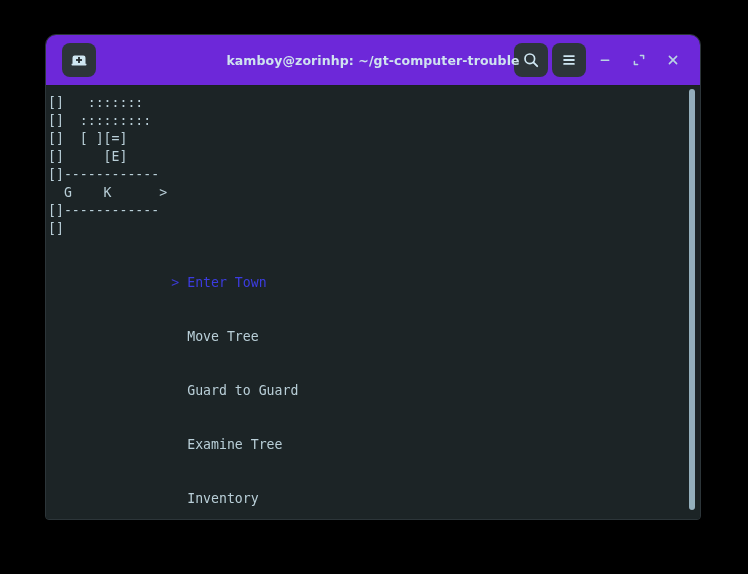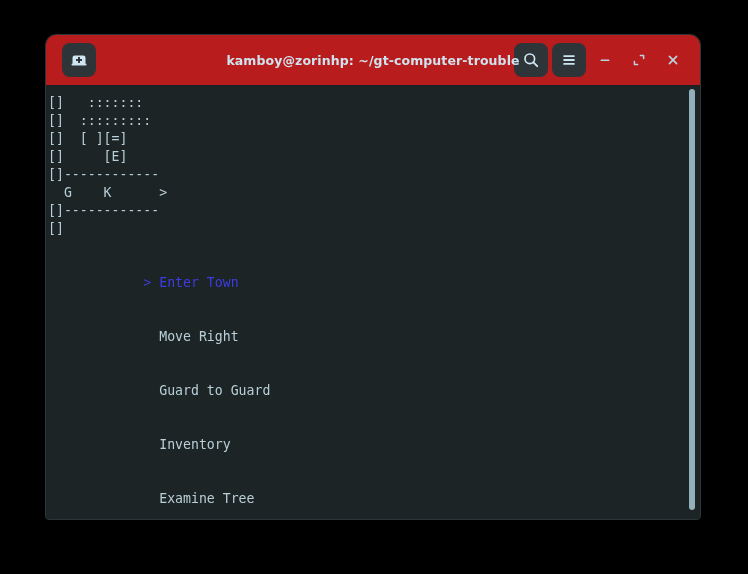--- a/index.html
+++ b/index.html
@@ -33,21 +33,21 @@
     overflow: hidden;
     display: flex;
     flex-direction: column;
   }
 
   
   .titlebar {
     position: relative;
     height: 51px;
     flex: 0 0 51px;
-    background: #b91c1c;
+    background: #6d28d9;
     display: flex;
     align-items: center;
     padding: 0 8px;
     box-sizing: border-box;
     border-bottom: 1px solid #1b2123;
   }
 
   .tb-btn {
     width: 34px;
     height: 34px;
@@ -111,21 +111,21 @@
     margin: 0;
     padding: 0 0 0 2px;
     font-family: "DejaVu Sans Mono", monospace;
     font-size: 13.2px;
     line-height: 18px;
     color: #b9cfd8;
     white-space: pre;
     letter-spacing: 0px;
   }
 
-  .menu { margin-top: 18px; }
+  .menu { margin-top: 18px; padding-left: 28px; }
 
   .menu-row {
     font-family: "DejaVu Sans Mono", monospace;
     font-size: 13.2px;
     line-height: 18px;
     white-space: pre;
     color: #b9cfd8;
     padding-left: 2px;
   }
   .menu-row .caret { color: #3b3bd4; }
@@ -225,30 +225,30 @@
 []------------
   G    K      &gt;
 []------------
 []</pre>
 
         <div class="menu">
           <div class="menu-row selected">
             <span class="caret">&gt;</span><span> </span><span class="label">Enter Town</span>
           </div>
           <div class="menu-row">
-            <span class="caret"> </span><span> </span><span class="label">Move Right</span>
+            <span class="caret"> </span><span> </span><span class="label">Move Tree</span>
           </div>
           <div class="menu-row">
             <span class="caret"> </span><span> </span><span class="label">Guard to Guard</span>
           </div>
           <div class="menu-row">
+            <span class="caret"> </span><span> </span><span class="label">Examine Tree</span>
+          </div>
+          <div class="menu-row">
             <span class="caret"> </span><span> </span><span class="label">Inventory</span>
-          </div>
-          <div class="menu-row">
-            <span class="caret"> </span><span> </span><span class="label">Examine Tree</span>
           </div>
         </div>
 
       </div>
 
       <div class="scrollbar">
         <div class="scroll-thumb"></div>
       </div>
     </div>
 

